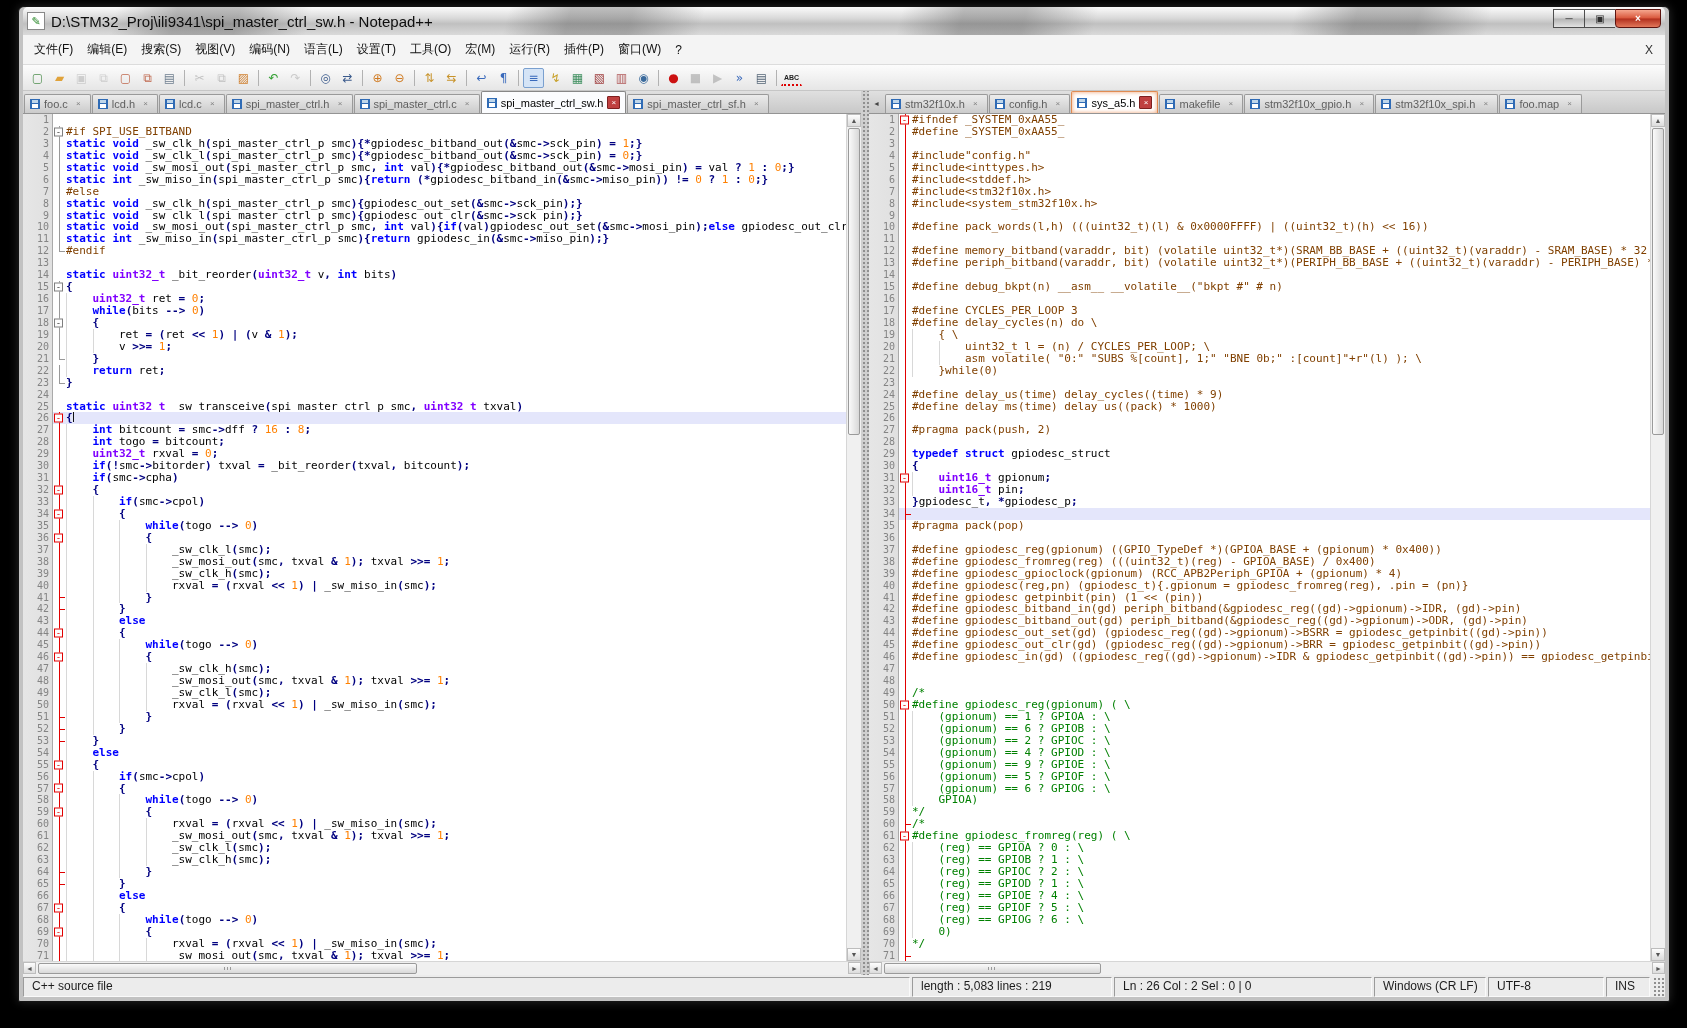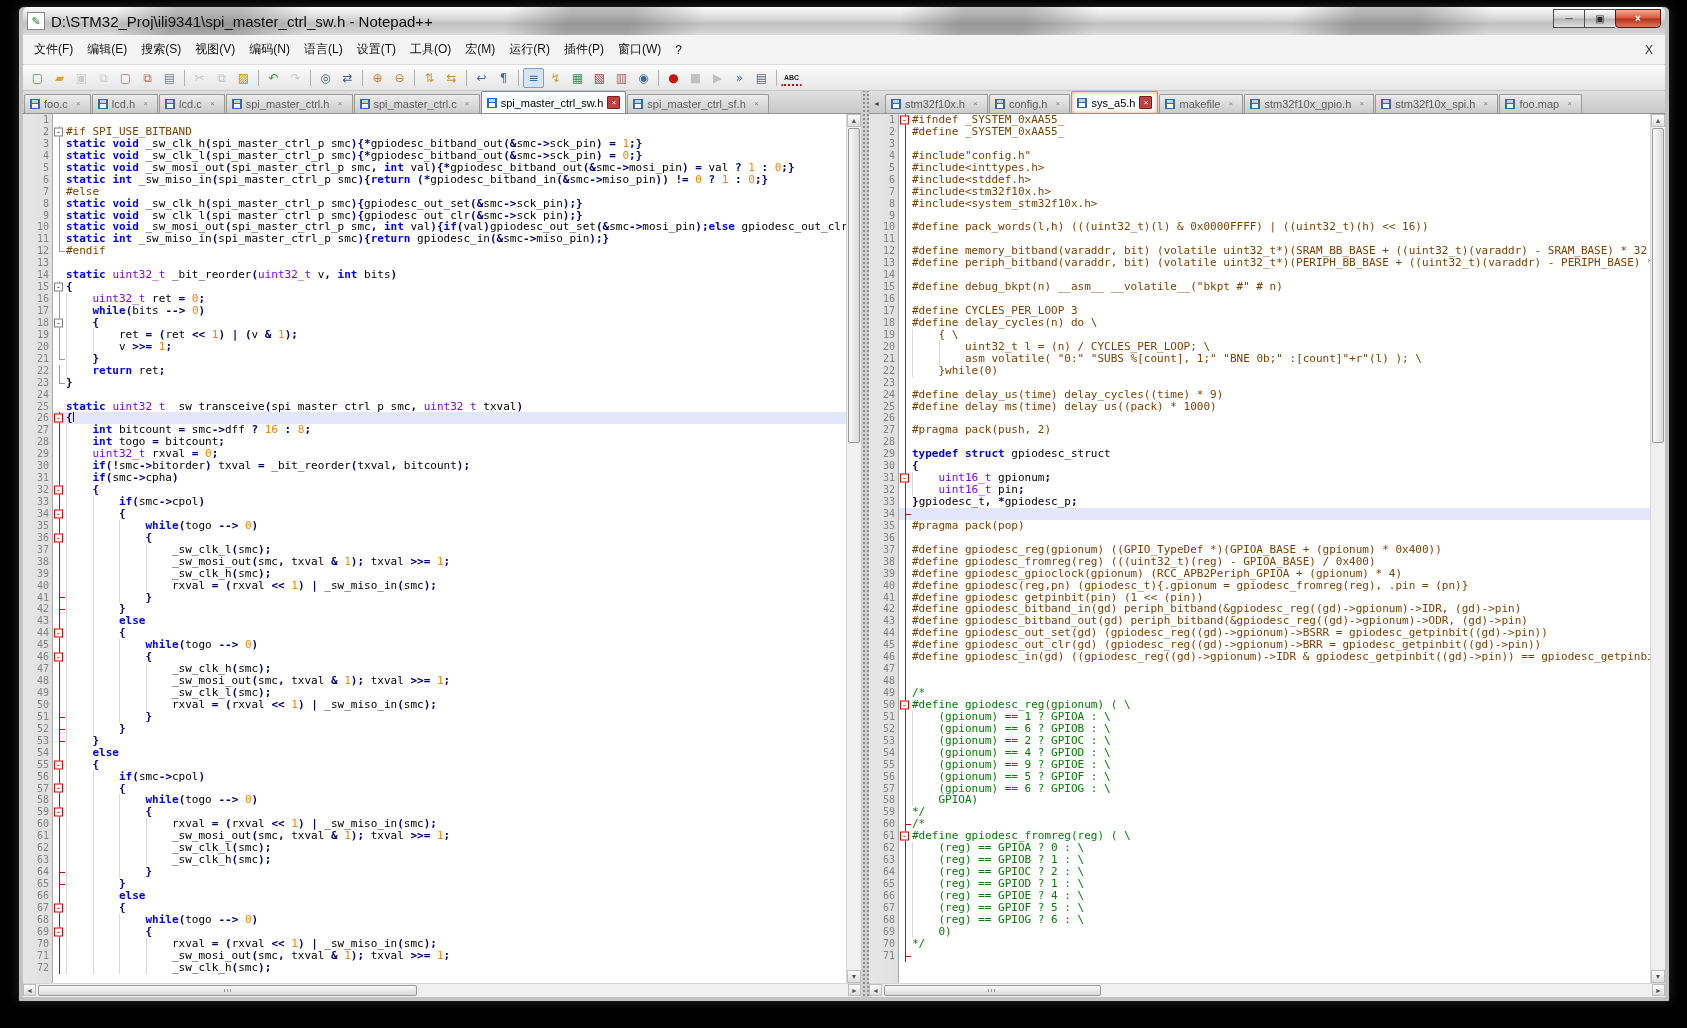--- a/index.html
+++ b/index.html
@@ -82,21 +82,21 @@
   .fB::after{background:#e10000;}
   .fb::before,.fB::before{content:"-";position:absolute;left:1px;top:50%;transform:translateY(-50%);
     width:9px;height:9px;box-sizing:border-box;text-align:center;line-height:7px;font-size:9px;
     background:#fdfdfd;z-index:1;}
   .fb::before{border:1px solid #7e7e7e;color:#3c3c3c;}
   .fB::before{border:1px solid #e10000;color:#e10000;}
   .code{flex:1;min-width:0;overflow:hidden;white-space:pre;color:#000;}
   .code .ind{box-shadow:inset 1px 0 0 0 #d8d8d8;}
   .pp{color:#804000;}
   .kw{color:#0000ff;font-weight:bold;}
-  .ty{color:#8000ff;font-weight:normal;}
+  .ty{color:#8000ff;font-weight:bold;}
   .num{color:#ff8000;}
   .op{color:#000080;font-weight:bold;}
   .cm{color:#008000;}
   .caret{display:inline-block;width:1px;height:10px;background:#111;vertical-align:-1px;}
   
   .vscroll{width:14px;flex:none;background:#f0f0f0;border-left:1px solid #d6d6d6;position:relative;}
   .sarr{position:absolute;left:0;width:14px;height:13px;display:grid;place-items:center;font-size:7px;color:#555;
     background:linear-gradient(#fdfdfd,#dcdcdc);border:1px solid #bdbdbd;box-sizing:border-box;}
   .sarr.top{top:0;} .sarr.bot{bottom:0;}
   .vthumb{position:absolute;left:1px;right:1px;top:14px;height:36%;border:1px solid #9a9a9a;border-radius:2px;
@@ -1018,14 +1018,23 @@
       </div>
       <div class="hscroll">
         <span class="harr left">◄</span>
         <div class="hthumb ht-right"></div>
         <span class="harr right">►</span>
       </div>
     </div>
 
   </div>
 
+  <div class="statusbar">
+    <span class="sf sf1">C++ source file</span>
+    <span class="sf sf2">length : 5,083   lines : 219</span>
+    <span class="sf sf3">Ln : 26   Col : 2   Sel : 0 | 0</span>
+    <span class="sf sf4">Windows (CR LF)</span>
+    <span class="sf sf5">UTF-8</span>
+    <span class="sf sf6">INS</span>
+    <span class="grip"></span>
+  </div>
 
 </div>
 
 </body></html>

